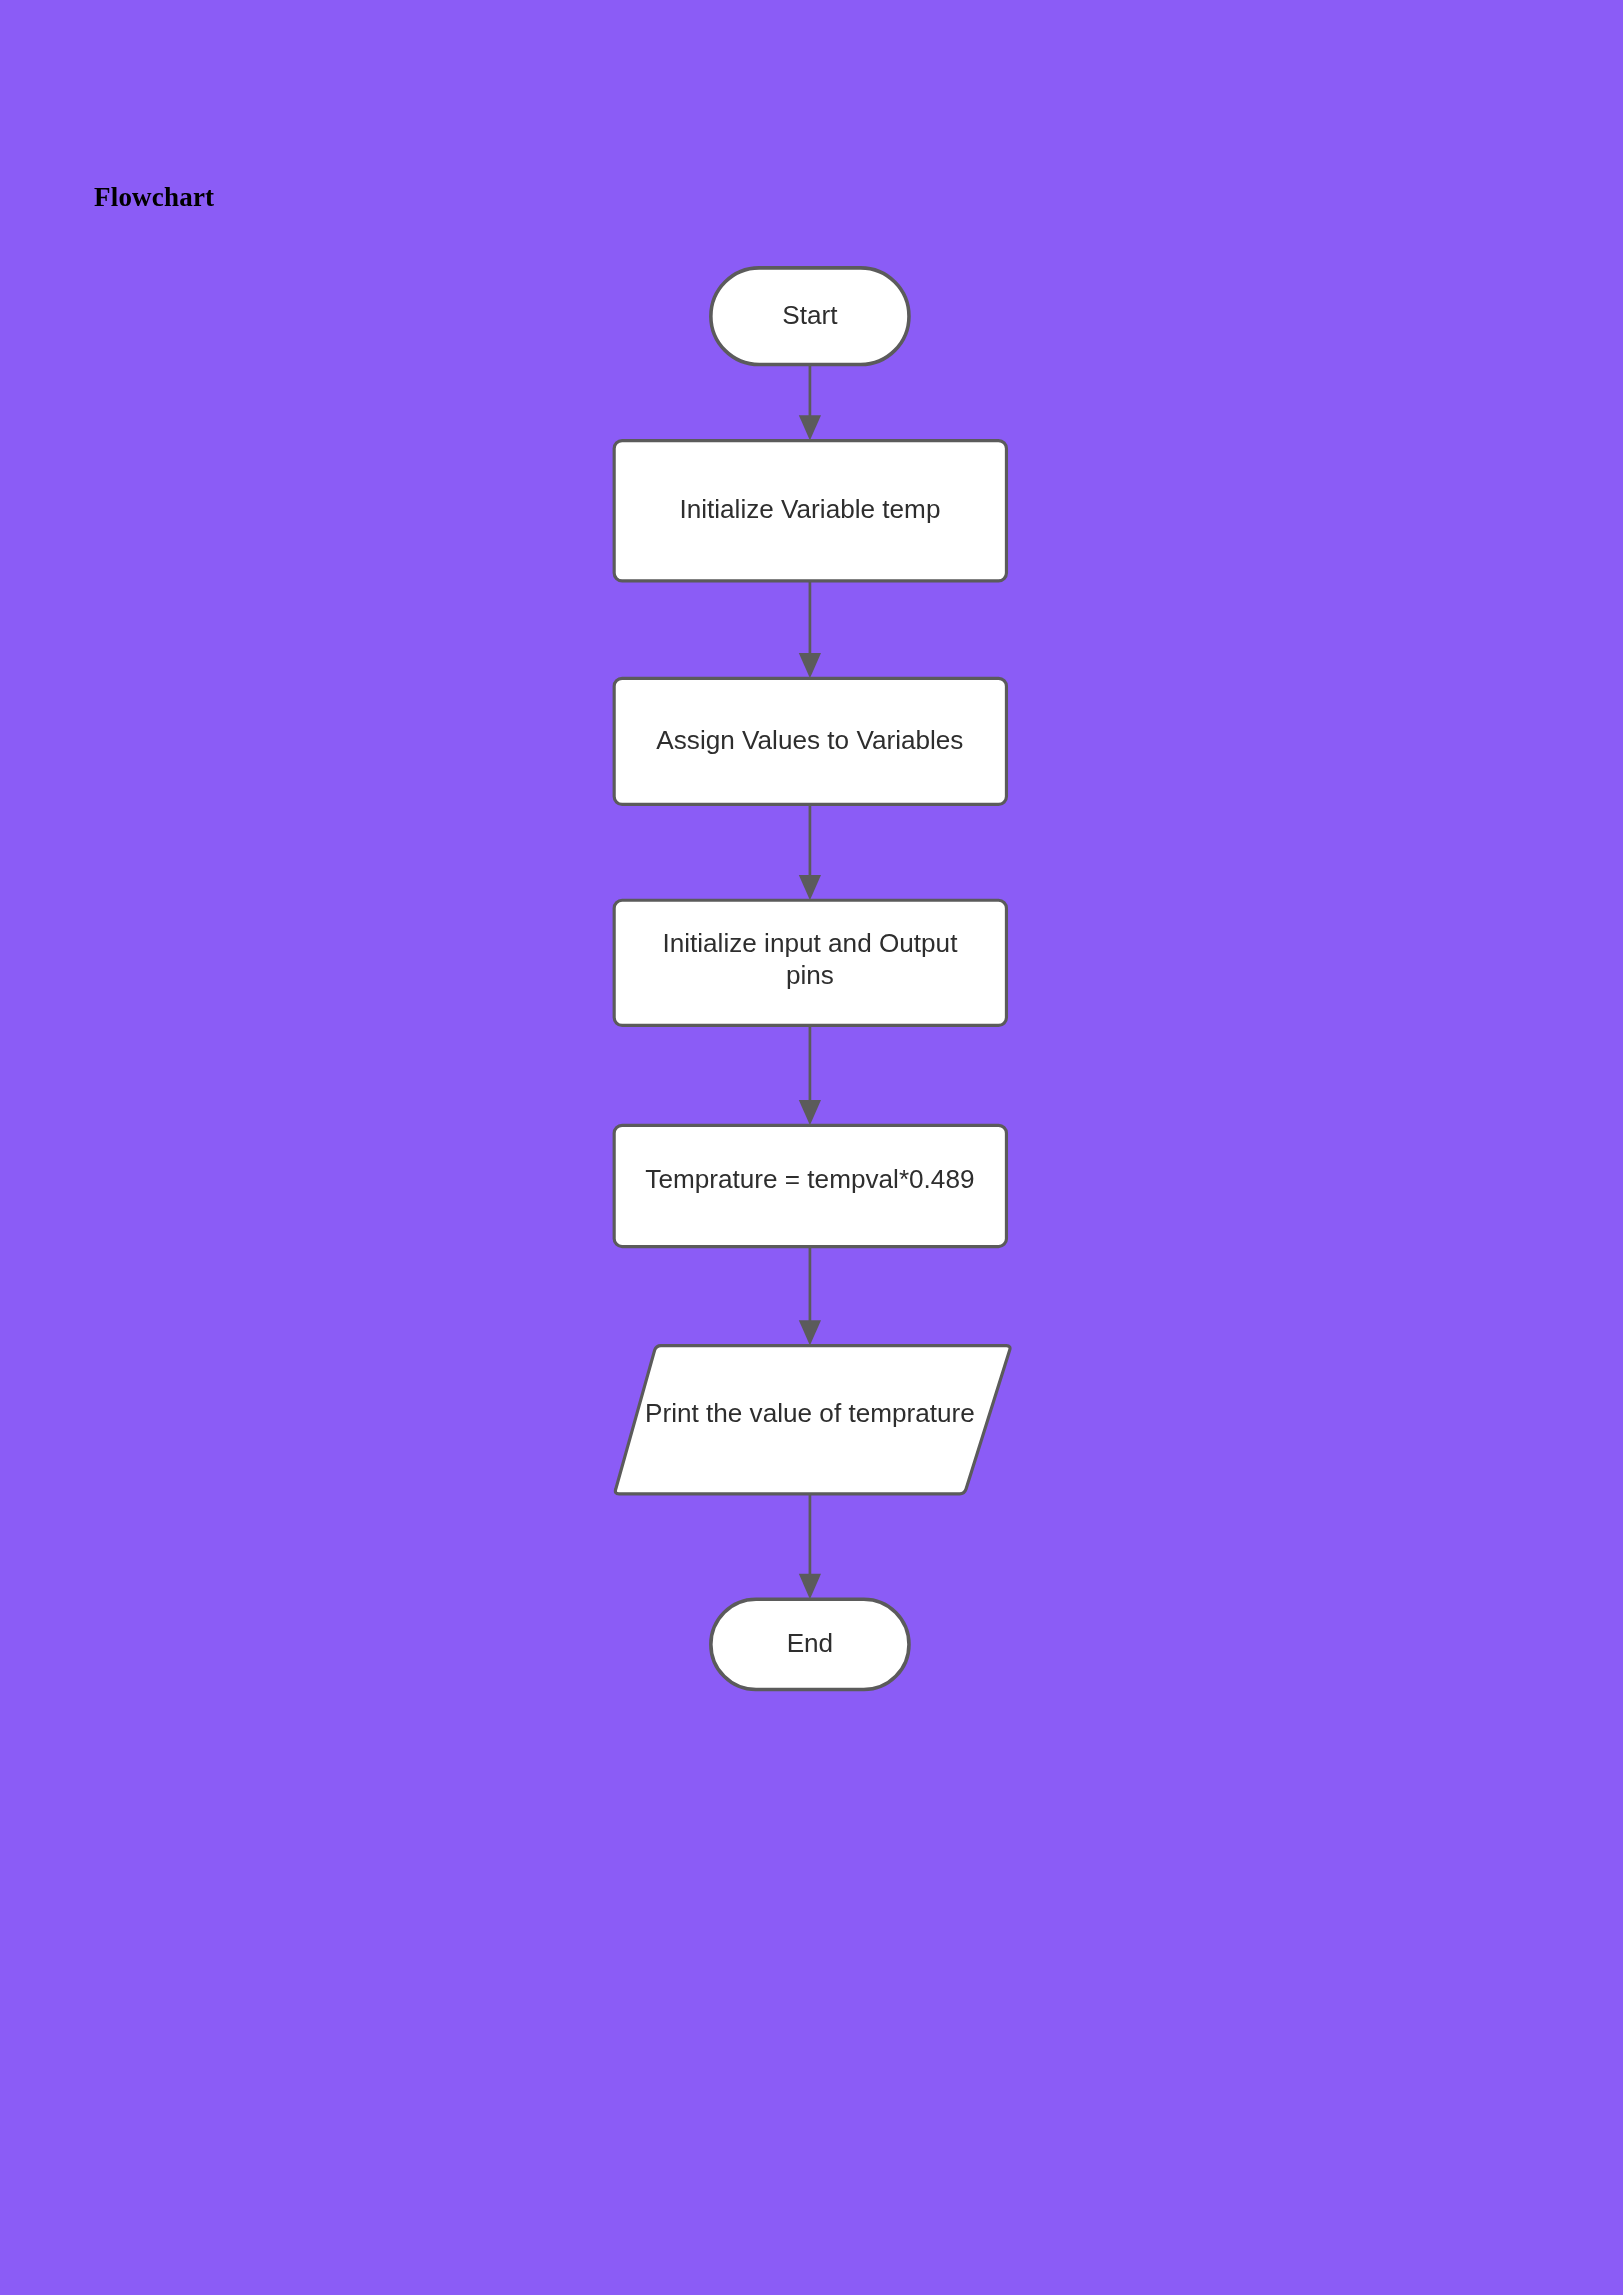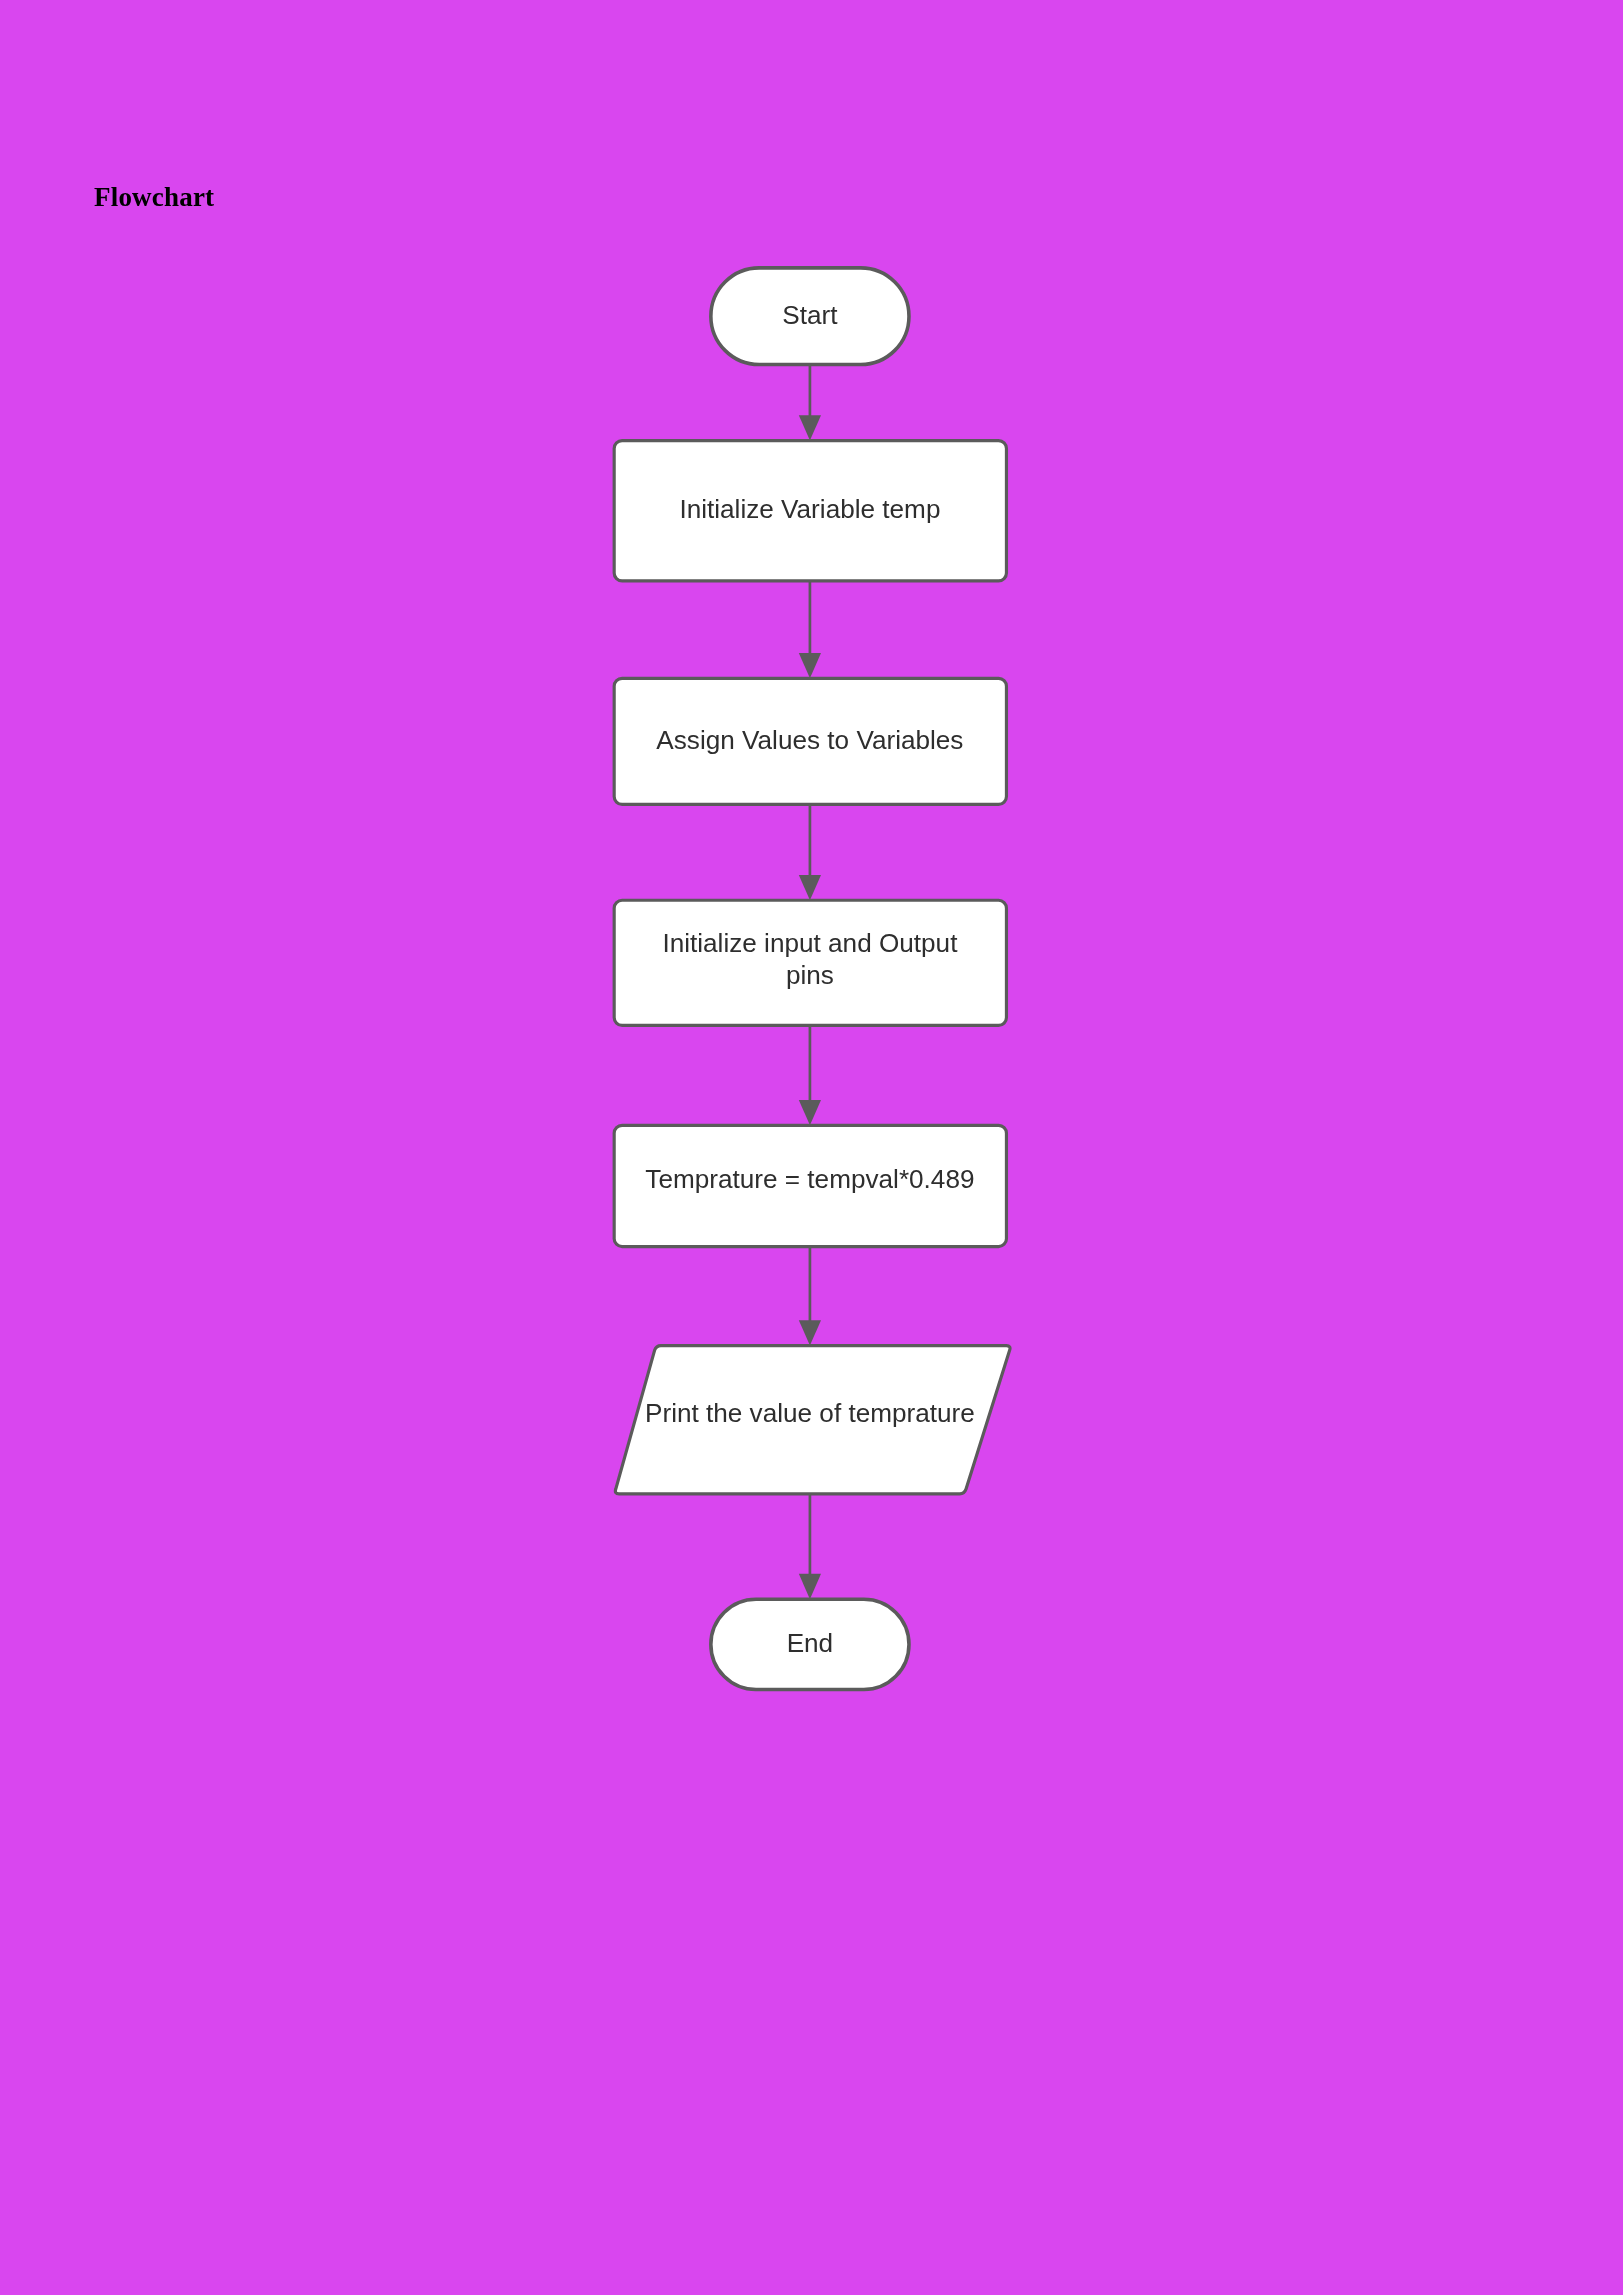--- a/index.html
+++ b/index.html
@@ -10,21 +10,21 @@
   body {
     width: 1623px;
     height: 2295px;
     position: relative;
     font-family: "Liberation Sans", sans-serif;
     overflow: hidden;
   }
   #page {
     position: absolute;
     inset: 0;
-    background: #d946ef;
+    background: #8b5cf6;
     text-align: center;
   }
   #doc-title {
     position: absolute;
     left: 94px;
     top: 181px;
     font-family: "Liberation Serif", serif;
     font-weight: bold;
     font-size: 27px;
     line-height: 32px;

